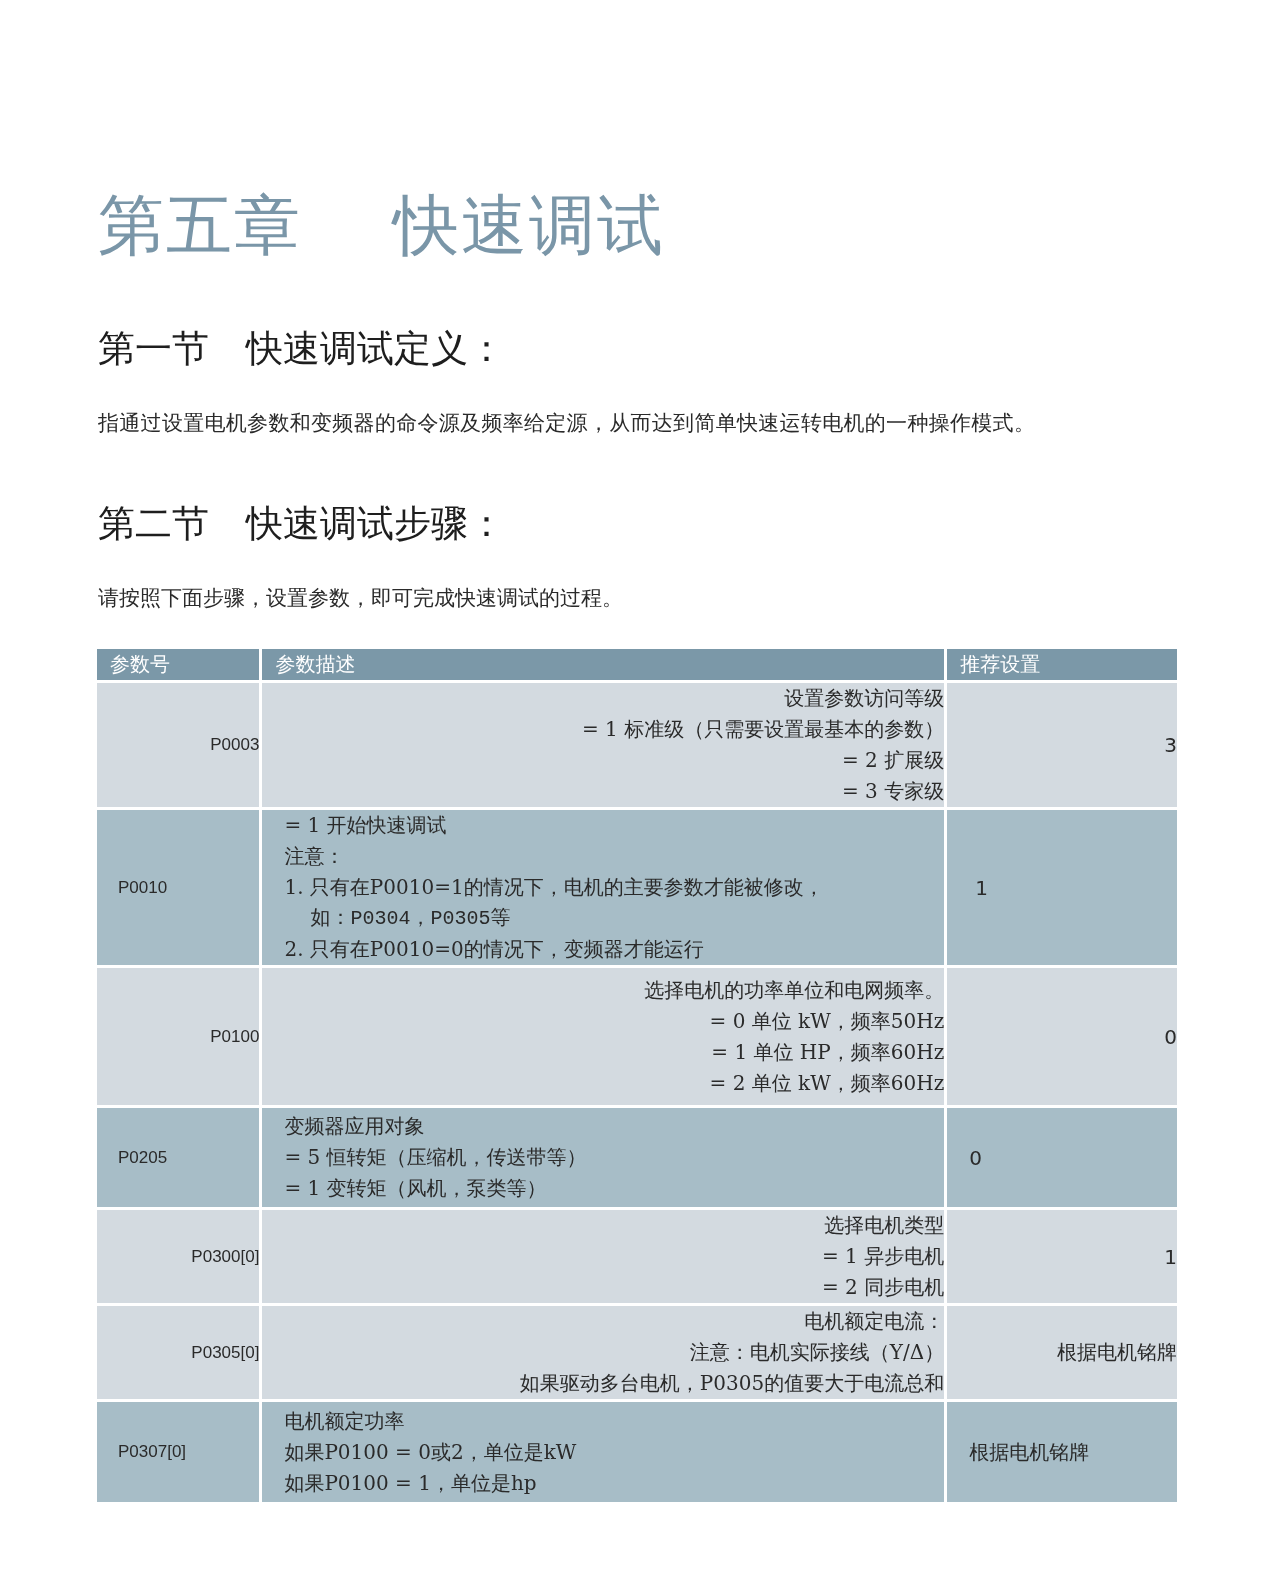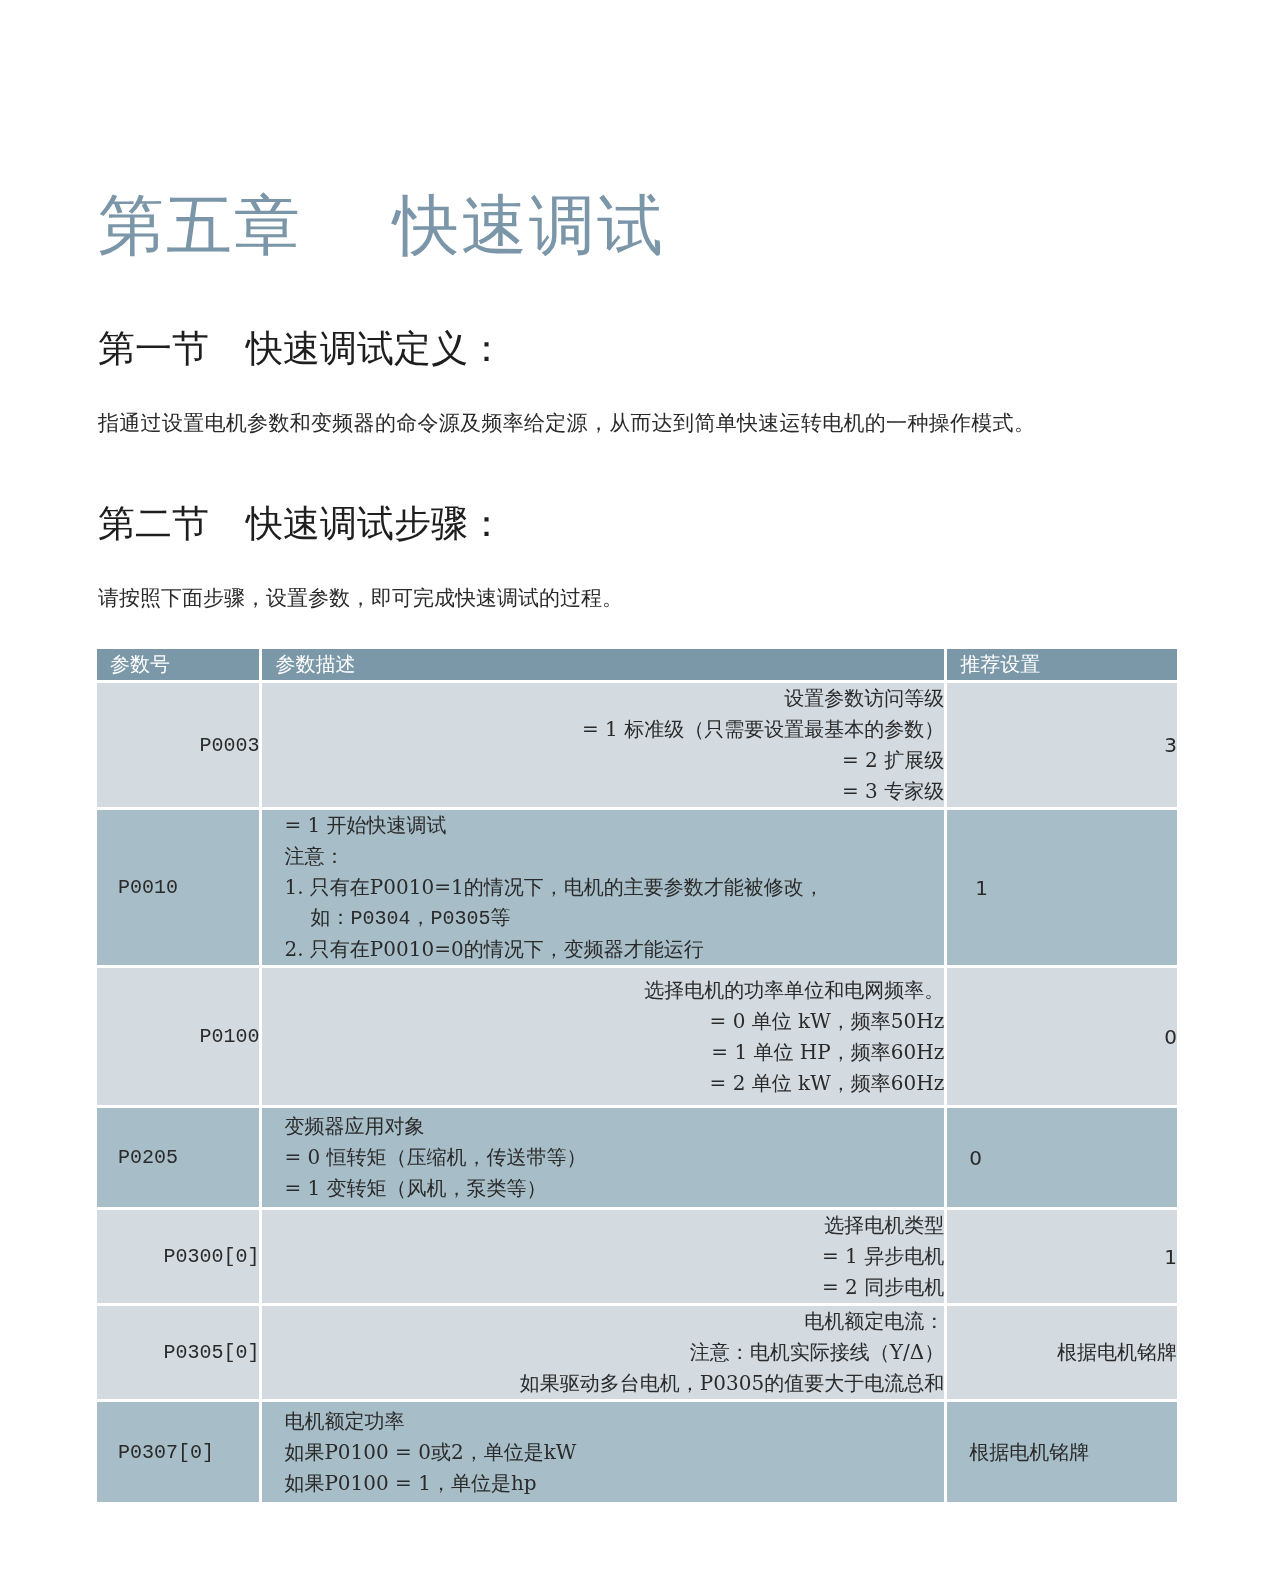--- a/index.html
+++ b/index.html
@@ -82,22 +82,22 @@
       padding-left: 14px;
     }
     .col-num { width: 163px; }
     .col-desc { width: 681px; }
     .col-rec { width: 230px; }
 
     .row-light td { background: #d3dae0; text-align: right; }
     .row-dark td { background: #a7bdc7; }
 
     .cell-num {
-      font-family: Liberation Mono, monospace;
-      font-size: 20px;
+      font-family: Liberation Sans, sans-serif;
+      font-size: 17px;
       color: #2a2a2a;
       padding-left: 21px !important;
     }
     .cell-desc {
       font-family: "DejaVu Serif", "Liberation Serif", serif;
       font-size: 20px;
       color: #2a2a2a;
       padding-left: 22px !important;
       line-height: 31px;
     }
@@ -179,21 +179,21 @@
         <span class="line">= 1 单位 HP，频率60Hz</span>
         <span class="line">= 2 单位 kW，频率60Hz</span>
       </td>
       <td class="cell-rec">0</td>
     </tr>
 
     <tr class="row-dark h-p0205">
       <td class="cell-num">P0205</td>
       <td class="cell-desc">
         <span class="line">变频器应用对象</span>
-        <span class="line">= 0 恒转矩（压缩机，传送带等）</span>
+        <span class="line">= 5 恒转矩（压缩机，传送带等）</span>
         <span class="line">= 1 变转矩（风机，泵类等）</span>
       </td>
       <td class="cell-rec">0</td>
     </tr>
 
     <tr class="row-light h-p0300">
       <td class="cell-num">P0300[0]</td>
       <td class="cell-desc">
         <span class="line">选择电机类型</span>
         <span class="line">= 1 异步电机</span>

